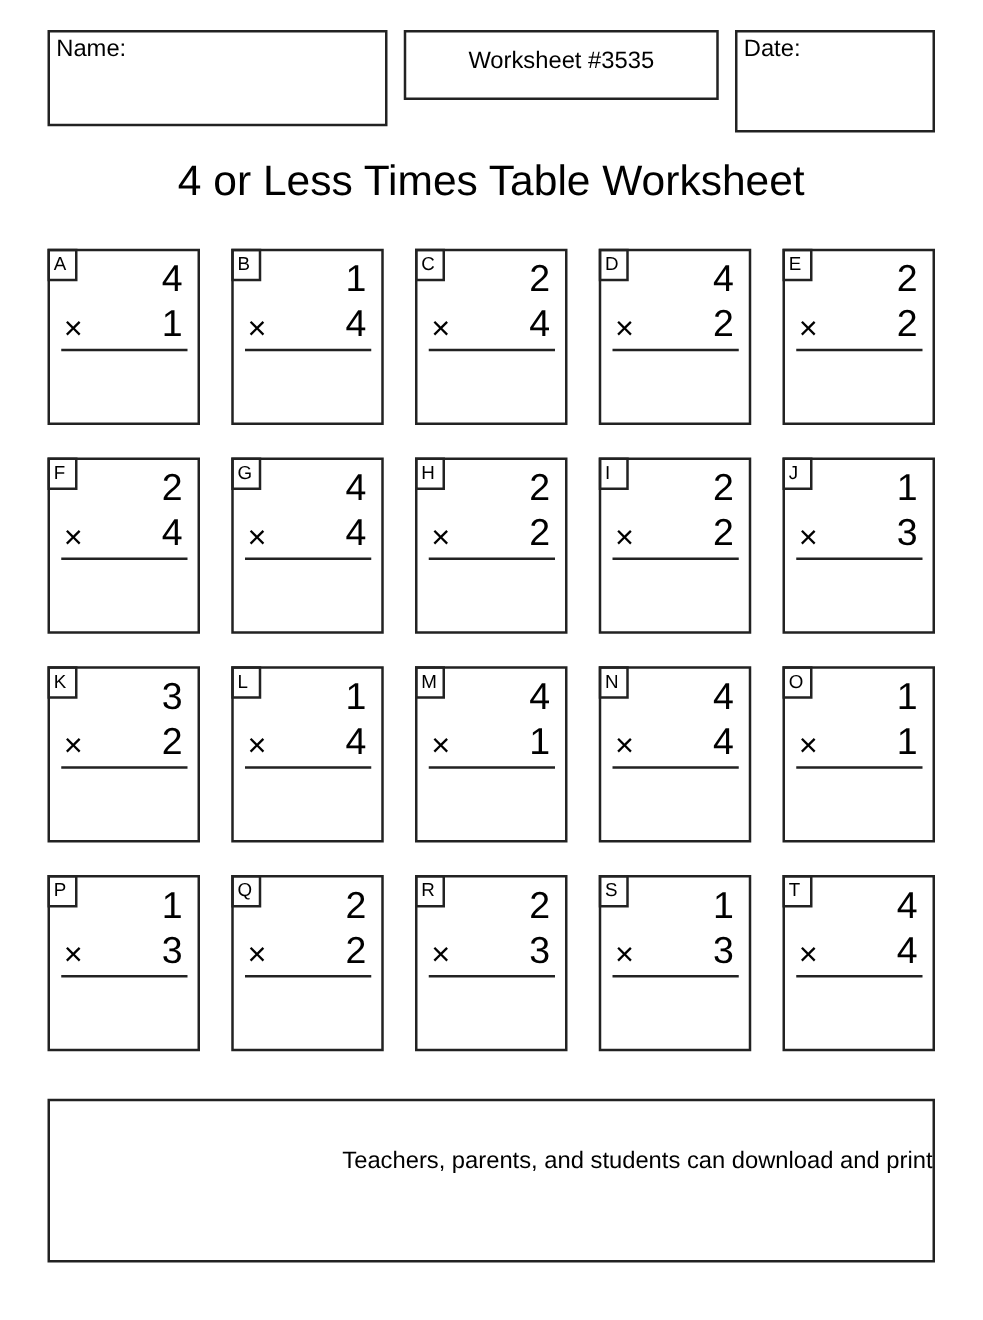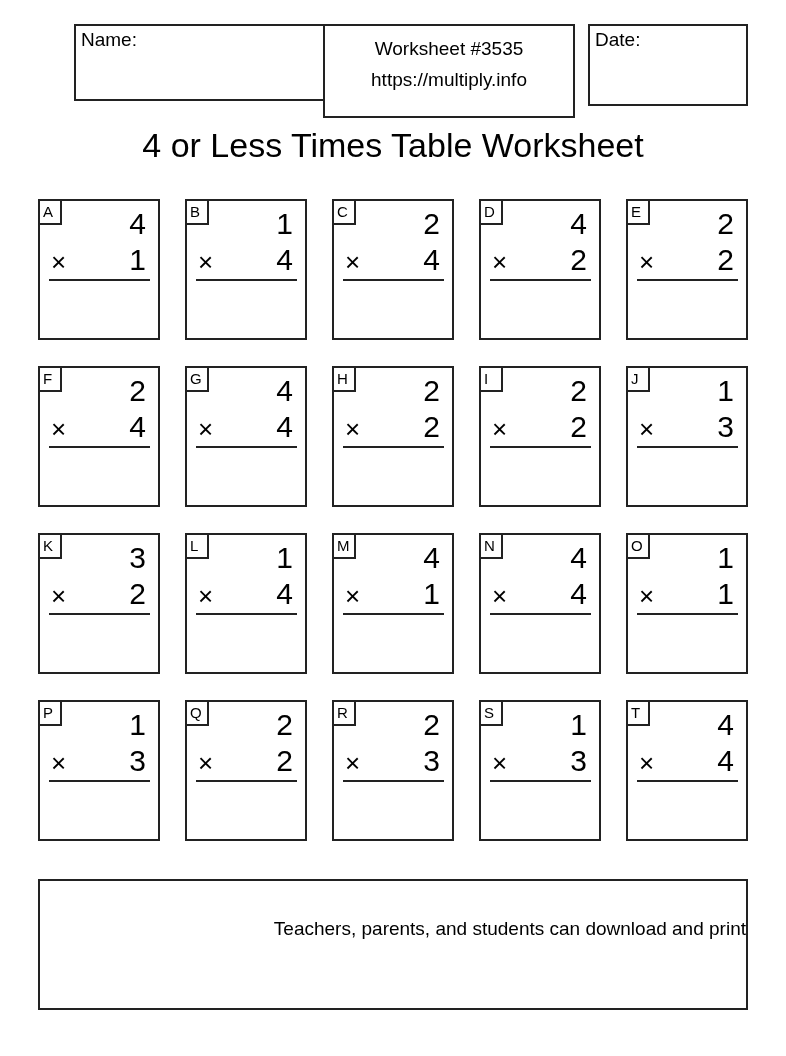--- a/index.html
+++ b/index.html
@@ -12,27 +12,26 @@
   .plabel { position:absolute; left:-2px; top:-2px; width:24px; height:26px; border:2px solid #222; box-sizing:border-box; font-size:15px; line-height:22px; padding-left:3px; }
   .top-num { position:absolute; right:12px; top:5px; font-size:30px; line-height:36px; }
   .bot-num { position:absolute; right:12px; top:41px; font-size:30px; line-height:36px; }
   .times { position:absolute; left:11px; top:45px; font-size:26px; line-height:32px; }
   .rule { position:absolute; left:9px; right:8px; top:78px; border-top:2px solid #222; }
   .footer-text { text-align:right; font-size:19px; line-height:35px; padding-top:30px; }
 </style>
 </head>
 <body>
 
-<div class="box" style="left:38px;top:24px;width:272px;height:77px;margin-left:36px;">
+<div class="box" style="left:38px;top:24px;width:272px;height:77px;">
   <span class="hdr-label">Name:</span>
 </div>
-<div class="box" style="left:323px;top:24px;width:252px;height:94px;">
+<div class="box" style="left:323px;top:24px;width:252px;height:56px;">
   <div class="ws-info">
     <div>Worksheet #3535</div>
-    <div>https://multiply.info</div>
   </div>
 </div>
 <div class="box" style="left:588px;top:24px;width:160px;height:82px;">
   <span class="hdr-label">Date:</span>
 </div>
 
 <div class="title">4 or Less Times Table Worksheet</div>
 
 <div id="grid">
     <div class="prob" style="left: 38px; top: 199px;">

